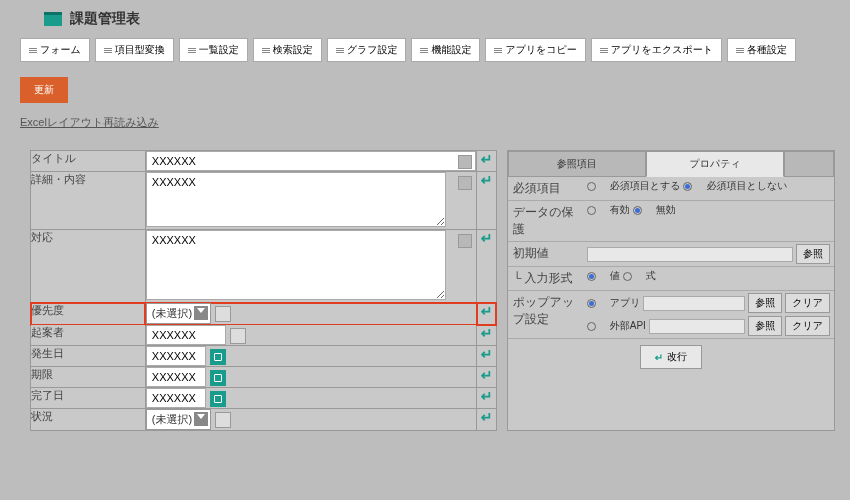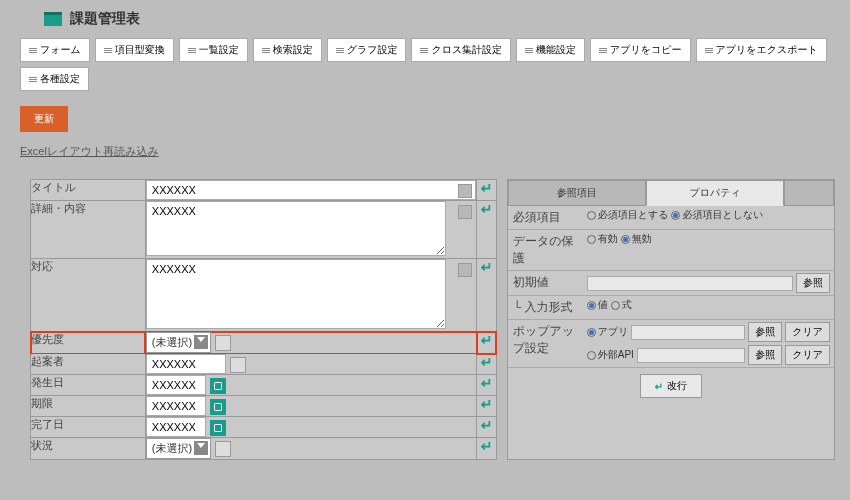--- a/index.html
+++ b/index.html
@@ -33,21 +33,21 @@
 .side-icon { position: absolute; right: 4px; top: 4px; width: 14px; height: 14px; background: #b8b8b8; border: 1px solid #999; }
 .side-icon.top-right { top: 4px; }
 .properties { width: 348px; background: #c9c9c9; border: 1px solid #999; }
 .prop-tabs { display: flex; }
 .prop-tab { flex: 1; padding: 5px; text-align: center; font-size: 10px; border: 1px solid #999; background: #b8b8b8; cursor: pointer; }
 .prop-tab.active { background: #e8e8e8; border-bottom-color: #e8e8e8; }
 .prop-body { padding: 0; }
 .prop-row { display: flex; border-bottom: 1px solid #aaa; min-height: 20px; align-items: flex-start; }
 .prop-label { width: 75px; padding: 3px 5px; font-size: 12px; color: #444; }
 .prop-value { flex: 1; padding: 2px 4px; font-size: 10px; display: flex; align-items: center; gap: 3px; flex-wrap: wrap; }
-.radio-item { display: flex; align-items: center; gap: 2px; }
+.radio-item { display: flex; align-items: center; gap: 14px; }
 .radio-dot { width: 9px; height: 9px; border: 1px solid #666; border-radius: 50%; display: inline-block; position: relative; }
 .radio-dot.checked::after { content: ''; position: absolute; inset: 1px; border-radius: 50%; background: #3a6fd8; }
 .option-list { background: #fff; padding: 4px; display: flex; flex-direction: column; gap: 2px; width: 100%; }
 .option-input { border: 1px solid #ccc; padding: 1px 4px; font-size: 10px; width: 90px; }
 .add-btn { width: 12px; height: 12px; background: #666; color: #fff; font-size: 10px; display: flex; align-items: center; justify-content: center; cursor: pointer; }
 .sm-input { border: 1px solid #aaa; padding: 1px 3px; font-size: 10px; flex: 1; background: #e8e8e8; min-width: 0; }
 .sm-btn { border: 1px solid #999; background: #ddd; padding: 2px 6px; font-size: 10px; cursor: pointer; }
 .newline-btn { display: flex; justify-content: center; padding: 6px; }
 .newline-btn button { border: 1px solid #999; background: #e8e8e8; padding: 4px 14px; font-size: 10px; cursor: pointer; display: flex; align-items: center; gap: 4px; }
 .ret-arrow { color: #1a9c8c; font-weight: bold; }
@@ -95,28 +95,20 @@
       </span>
       <span>検索設定</span>
     </button>
   <button class="tool-btn">
       <span class="menu-icon">
         <span></span>
         <span></span>
         <span></span>
       </span>
       <span>グラフ設定</span>
-    </button>
-  <button class="tool-btn">
-      <span class="menu-icon">
-        <span></span>
-        <span></span>
-        <span></span>
-      </span>
-      <span>クロス集計設定</span>
     </button>
   <button class="tool-btn">
       <span class="menu-icon">
         <span></span>
         <span></span>
         <span></span>
       </span>
       <span>機能設定</span>
     </button>
   <button class="tool-btn">

